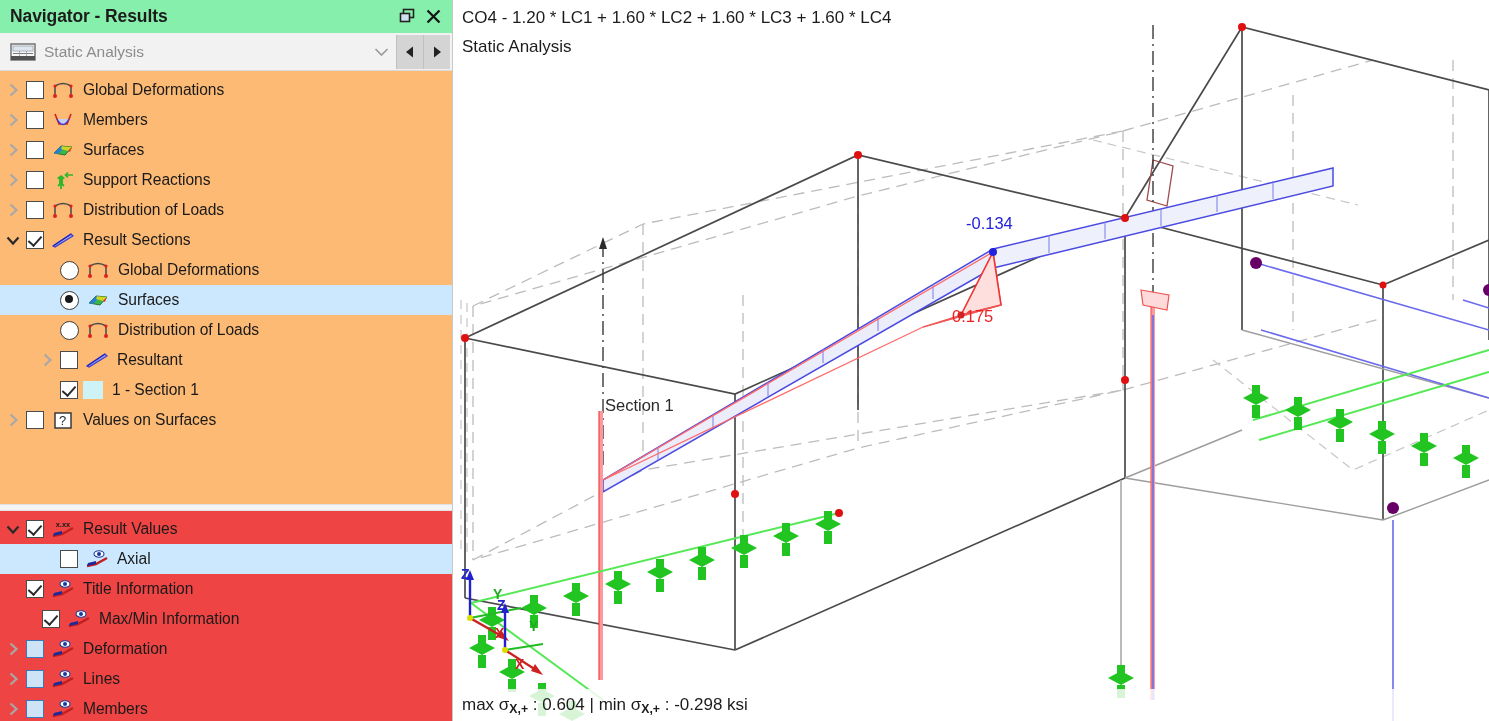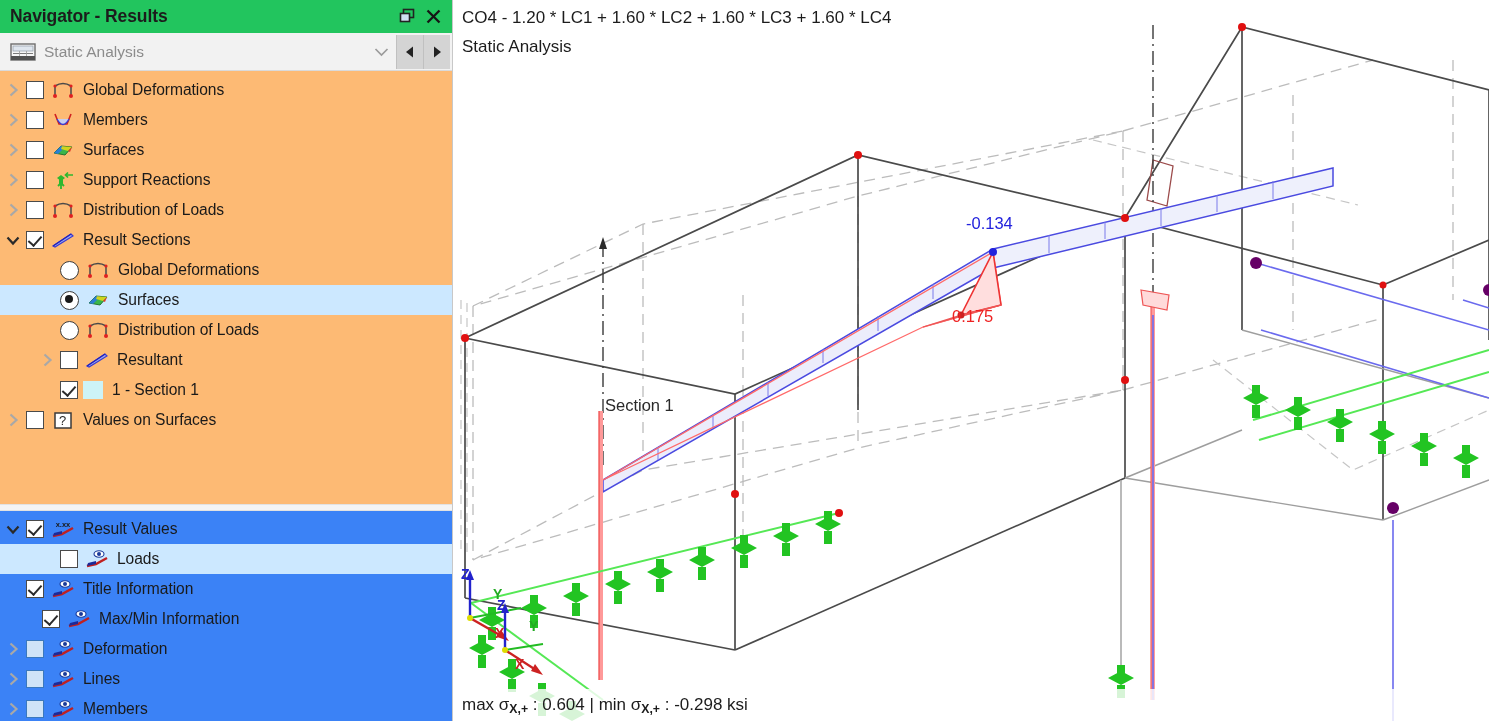--- a/index.html
+++ b/index.html
@@ -20,21 +20,21 @@
   #navigator {
     position: relative;
     width: 453px; height: 721px;
     background: #ffffff;
     border-right: 1px solid #c8c8c8;
     display: flex;
     flex-direction: column;
   }
   .nav-titlebar {
     height: 33px;
-    background: #22c55e;
+    background: #86efac;
     display: flex;
     align-items: center;
     padding: 0 6px 0 10px;
     flex: 0 0 auto;
   }
   .nav-title-text {
     font-size: 17.5px;
     font-weight: bold;
     color: #1c1c1c;
     letter-spacing: -0.1px;
@@ -90,21 +90,21 @@
     height: 7px;
     background: #f4f4f4;
     border-top: 1px solid #e2e2e2;
     border-bottom: 1px solid #e2e2e2;
     flex: 0 0 auto;
     cursor: ns-resize;
   }
   .nav-tree-bottom {
     flex: 0 0 auto;
     height: 210px;
-    background: #3b82f6;
+    background: #ef4444;
     overflow: hidden;
     padding-top: 3px;
   }
 
   .tree-row {
     height: 30px;
     display: flex;
     align-items: center;
     position: relative;
     white-space: nowrap;
@@ -481,21 +481,21 @@
           <span class="twisty"></span>
           <span class="cbox"></span>
           <span class="t-icon">
             <svg width="24" height="20" viewBox="0 0 24 20">
               <path d="M2 17 L11 15 L22 9" fill="none" stroke="#c02020" stroke-width="2.4"></path>
               <path d="M2 17 L11 15 L11 12 L3 14 Z" fill="#1a2a9a"></path>
               <ellipse cx="14" cy="5" rx="5" ry="3.2" fill="#fff" stroke="#1a3a9a" stroke-width="1.1"></ellipse>
               <circle cx="14" cy="5" r="2" fill="#1a3a9a"></circle>
             </svg>
           </span>
-          <span class="t-label">Loads</span>
+          <span class="t-label">Axial</span>
         </div>
         <div class="tree-row" style="padding-left: 0px;">
           <span class="twisty"></span>
           <span class="cbox checked"></span>
           <span class="t-icon">
             <svg width="24" height="20" viewBox="0 0 24 20">
               <path d="M2 17 L11 15 L22 9" fill="none" stroke="#c02020" stroke-width="2.4"></path>
               <path d="M2 17 L11 15 L11 12 L3 14 Z" fill="#1a2a9a"></path>
               <ellipse cx="14" cy="5" rx="5" ry="3.2" fill="#fff" stroke="#1a3a9a" stroke-width="1.1"></ellipse>
               <circle cx="14" cy="5" r="2" fill="#1a3a9a"></circle>

